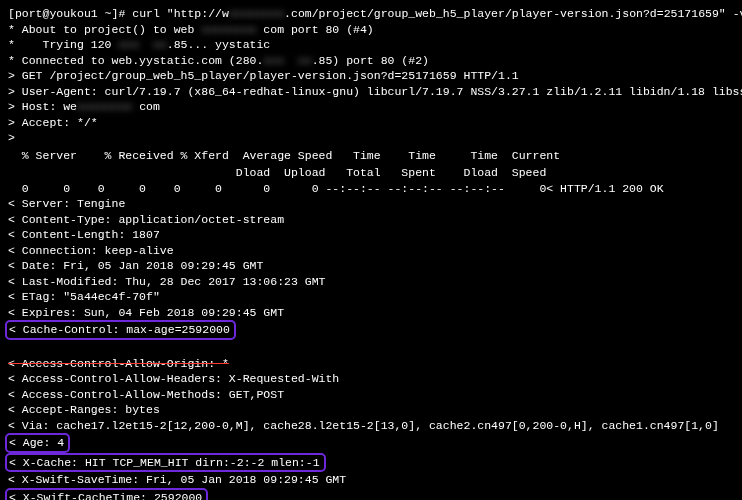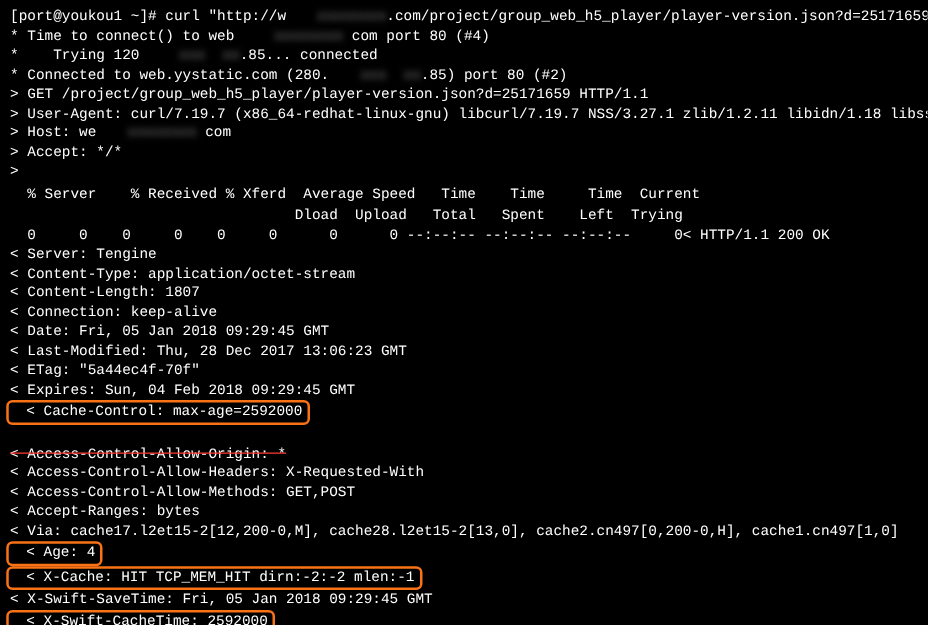--- a/index.html
+++ b/index.html
@@ -15,58 +15,57 @@
       overflow: hidden;
     }
     .term-line {
       white-space: pre;
       position: relative;
     }
     .blurred {
       color: transparent;
       text-shadow: 0 0 6px rgba(160,160,160,0.9);
       user-select: none;
-      margin-left: 25px;
     }
     .highlight-box {
-      border: 2px solid #f97316;
+      border: 2px solid #6d28d9;
       border-radius: 5px;
       display: inline-block;
-      padding: 0 4px 0 14px;
+      padding: 0 4px 0 2px;
       margin-left: -3px;
     }
     .stats-header {
       white-space: pre;
       margin-top: 2px;
     }
     .stats-row {
       white-space: pre;
     }
   </style>
 </head>
 <body>
 
 <div class="term-line"><span>[port@youkou1 ~]# </span><span>curl "http://w</span><span class="blurred">xxxxxxxx</span><span>.com/project/group_web_h5_player/player-version.json?d=25171659" -voa</span></div>
 
-<div class="term-line"><span>* Time to connect() to web </span><span class="blurred">xxxxxxxx</span><span> com port 80 (#4)</span></div>
+<div class="term-line"><span>* About to project() to web </span><span class="blurred">xxxxxxxx</span><span> com port 80 (#4)</span></div>
 
-<div class="term-line"><span>*    Trying 120 </span><span class="blurred">xxx  xx</span><span>.85... connected</span></div>
+<div class="term-line"><span>*    Trying 120 </span><span class="blurred">xxx  xx</span><span>.85... yystatic</span></div>
 
 <div class="term-line"><span>* Connected to web.yystatic.com (280.</span><span class="blurred">xxx  xx</span><span>.85) port 80 (#2)</span></div>
 
 <div class="term-line">&gt; GET /project/group_web_h5_player/player-version.json?d=25171659 HTTP/1.1</div>
 <div class="term-line">&gt; User-Agent: curl/7.19.7 (x86_64-redhat-linux-gnu) libcurl/7.19.7 NSS/3.27.1 zlib/1.2.11 libidn/1.18 libssh2/1.4.2</div>
 
 <div class="term-line"><span>&gt; Host: we</span><span class="blurred">xxxxxxxx</span><span> com</span></div>
 
 <div class="term-line">&gt; Accept: */*</div>
 <div class="term-line">&gt; </div>
 
 <div class="stats-header">  % Server    % Received % Xferd  Average Speed   Time    Time     Time  Current</div>
-<div class="stats-header">                                 Dload  Upload   Total   Spent    Left  Trying</div>
+<div class="stats-header">                                 Dload  Upload   Total   Spent    Dload  Speed</div>
 <div class="stats-row">  0     0    0     0    0     0      0      0 --:--:-- --:--:-- --:--:--     0&lt; HTTP/1.1 200 OK</div>
 
 <div class="term-line">&lt; Server: Tengine</div>
 <div class="term-line">&lt; Content-Type: application/octet-stream</div>
 <div class="term-line">&lt; Content-Length: 1807</div>
 <div class="term-line">&lt; Connection: keep-alive</div>
 <div class="term-line">&lt; Date: Fri, 05 Jan 2018 09:29:45 GMT</div>
 <div class="term-line">&lt; Last-Modified: Thu, 28 Dec 2017 13:06:23 GMT</div>
 <div class="term-line">&lt; ETag: "5a44ec4f-70f"</div>
 <div class="term-line">&lt; Expires: Sun, 04 Feb 2018 09:29:45 GMT</div>

